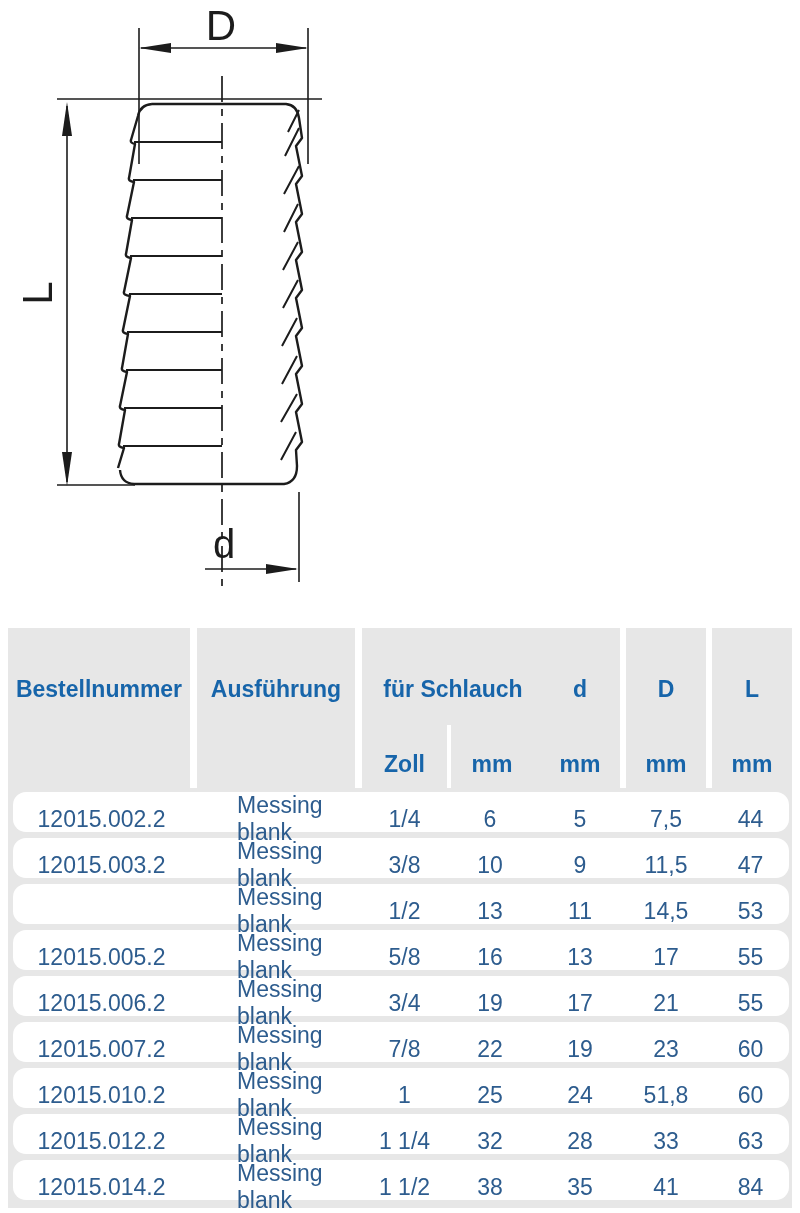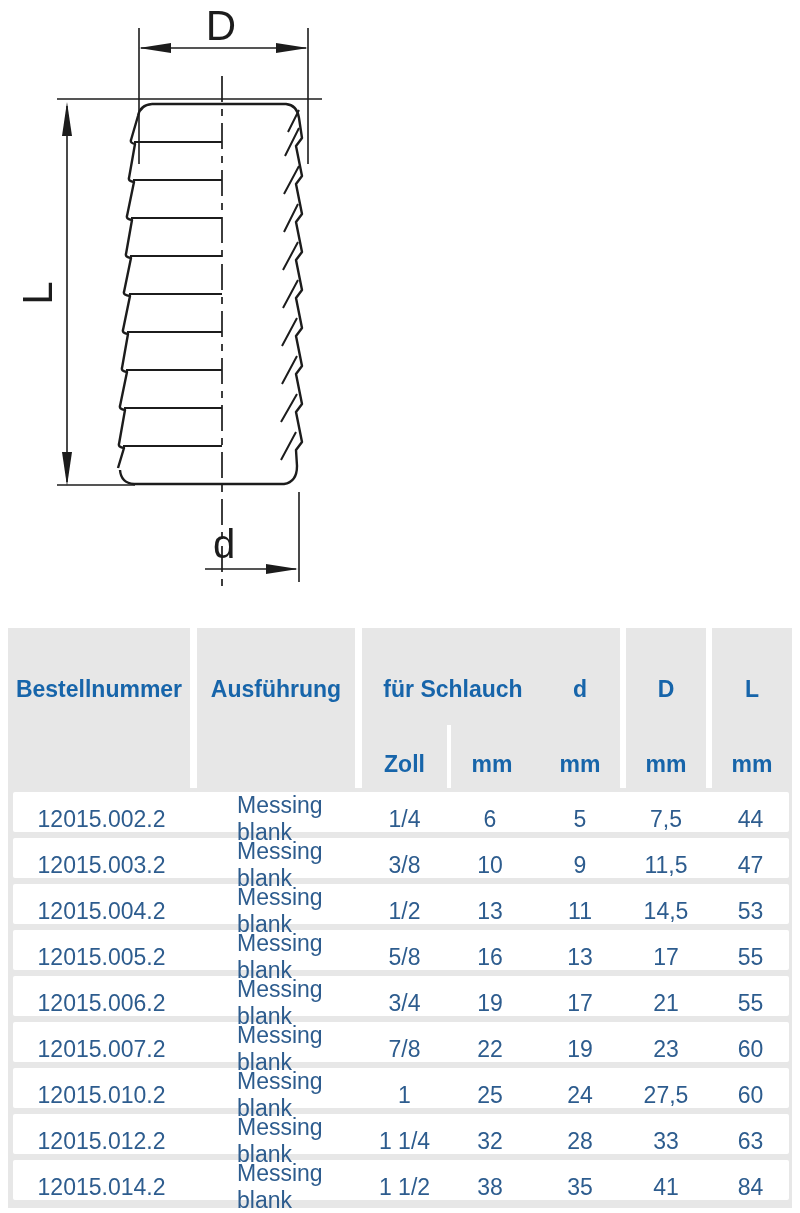--- a/index.html
+++ b/index.html
@@ -24,21 +24,21 @@
   .lbl1{top:48px;}
   .lbl2{top:123px;}
   .subdiv{position:absolute;left:85px;top:97px;bottom:0;width:4px;background:#fff;}
   .sub-zoll{position:absolute;left:0;top:123px;width:85px;text-align:center;
     color:#1765aa;font-weight:bold;font-size:23px;line-height:26px;}
   .sub-mm{position:absolute;left:89px;top:123px;width:82px;text-align:center;
     color:#1765aa;font-weight:bold;font-size:23px;line-height:26px;}
 
   .tbody{margin-left:8px;width:784px;background:#e7e7e7;box-sizing:border-box;
     padding:4px 3px 8px 5px;}
-  .trow{height:40px;background:#fff;border-radius:2px;margin-bottom:6px;
+  .trow{height:40px;background:#fff;border-radius:13px;margin-bottom:6px;
     display:grid;grid-template-columns:177px 7px 158px 7px 85px 86px 7px 80px 6px 80px 6px 77px;}
   .trow:last-child{margin-bottom:0;}
   .tcell{display:flex;align-items:center;justify-content:center;
     color:#2d5c8e;font-size:23px;}
   .rc1{grid-column:1;}
   .rc2{grid-column:3;margin-left:40px;}
   .rc3{grid-column:5;}
   .rc4{grid-column:6;}
   .rc5{grid-column:8;}
   .rc6{grid-column:10;}
@@ -159,21 +159,20 @@
         <div class="tcell rc1">12015.003.2</div>
         <div class="tcell rc2">Messing blank</div>
         <div class="tcell rc3">3/8</div>
         <div class="tcell rc4">10</div>
         <div class="tcell rc5">9</div>
         <div class="tcell rc6">11,5</div>
         <div class="tcell rc7">47</div>
       </div>
 
       <div class="trow">
-        <div class="tcell rc1">12015.004.2</div>
         <div class="tcell rc2">Messing blank</div>
         <div class="tcell rc3">1/2</div>
         <div class="tcell rc4">13</div>
         <div class="tcell rc5">11</div>
         <div class="tcell rc6">14,5</div>
         <div class="tcell rc7">53</div>
       </div>
 
       <div class="trow">
         <div class="tcell rc1">12015.005.2</div>
@@ -204,21 +203,21 @@
         <div class="tcell rc6">23</div>
         <div class="tcell rc7">60</div>
       </div>
 
       <div class="trow">
         <div class="tcell rc1">12015.010.2</div>
         <div class="tcell rc2">Messing blank</div>
         <div class="tcell rc3">1</div>
         <div class="tcell rc4">25</div>
         <div class="tcell rc5">24</div>
-        <div class="tcell rc6">27,5</div>
+        <div class="tcell rc6">51,8</div>
         <div class="tcell rc7">60</div>
       </div>
 
       <div class="trow">
         <div class="tcell rc1">12015.012.2</div>
         <div class="tcell rc2">Messing blank</div>
         <div class="tcell rc3">1 1/4</div>
         <div class="tcell rc4">32</div>
         <div class="tcell rc5">28</div>
         <div class="tcell rc6">33</div>

